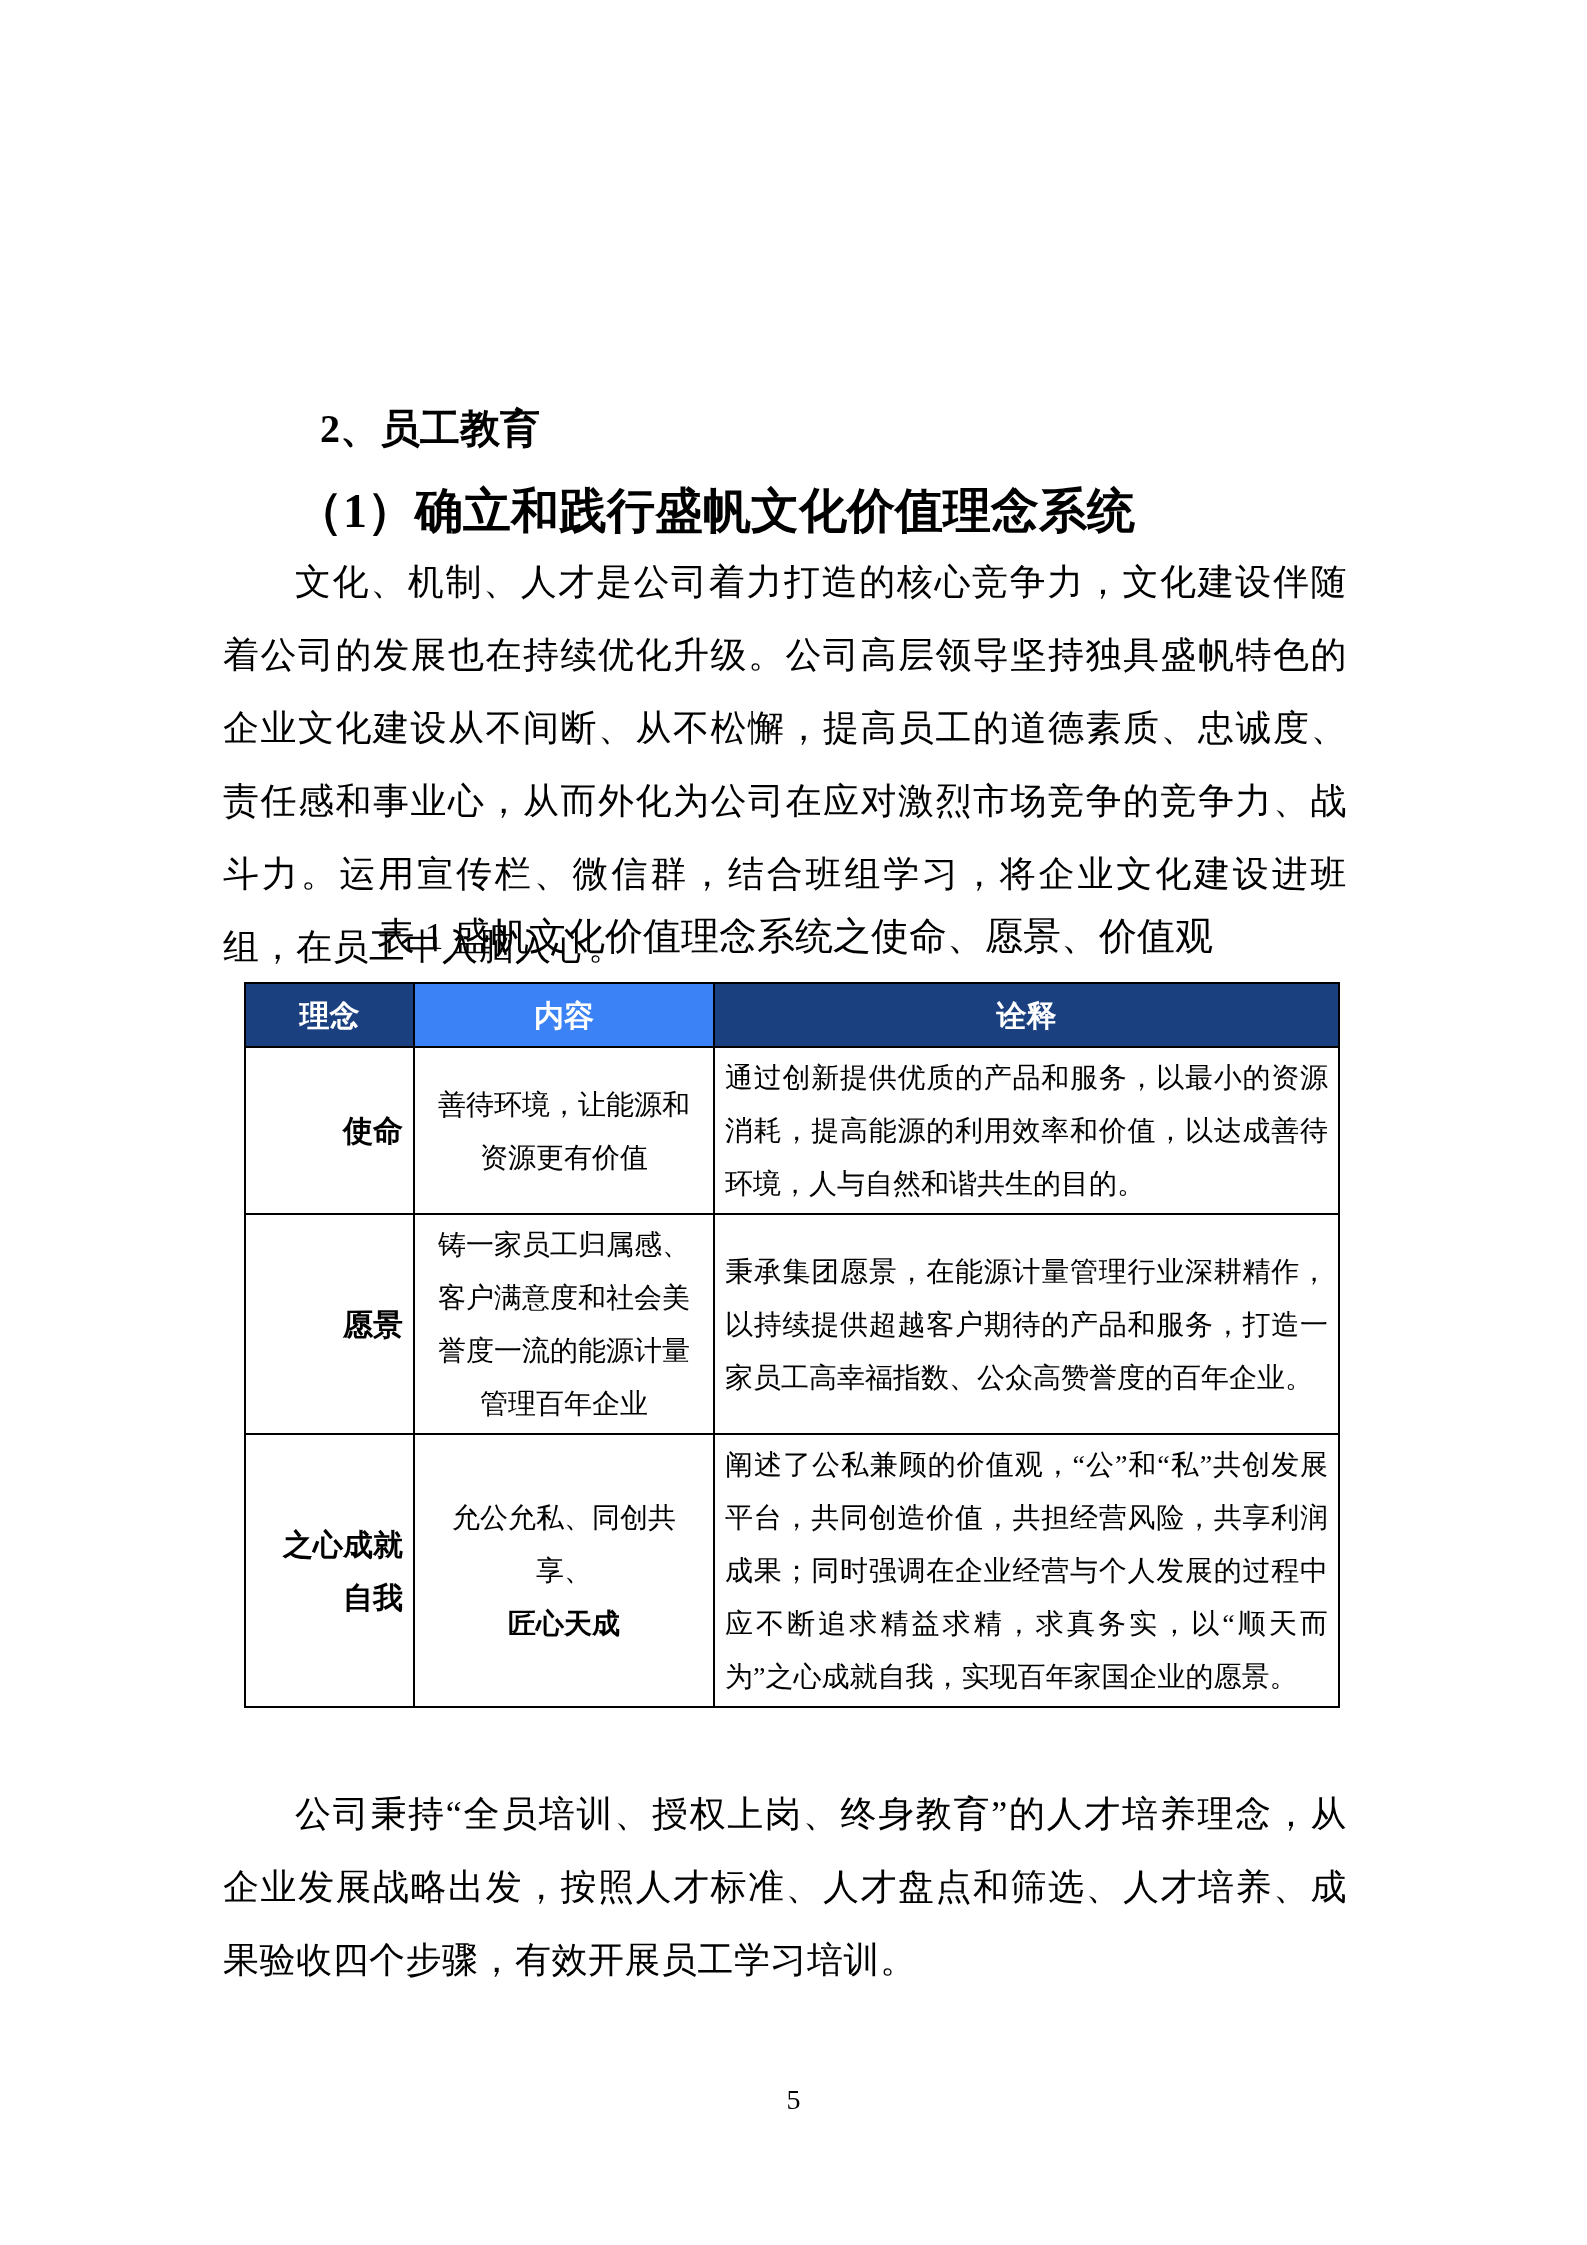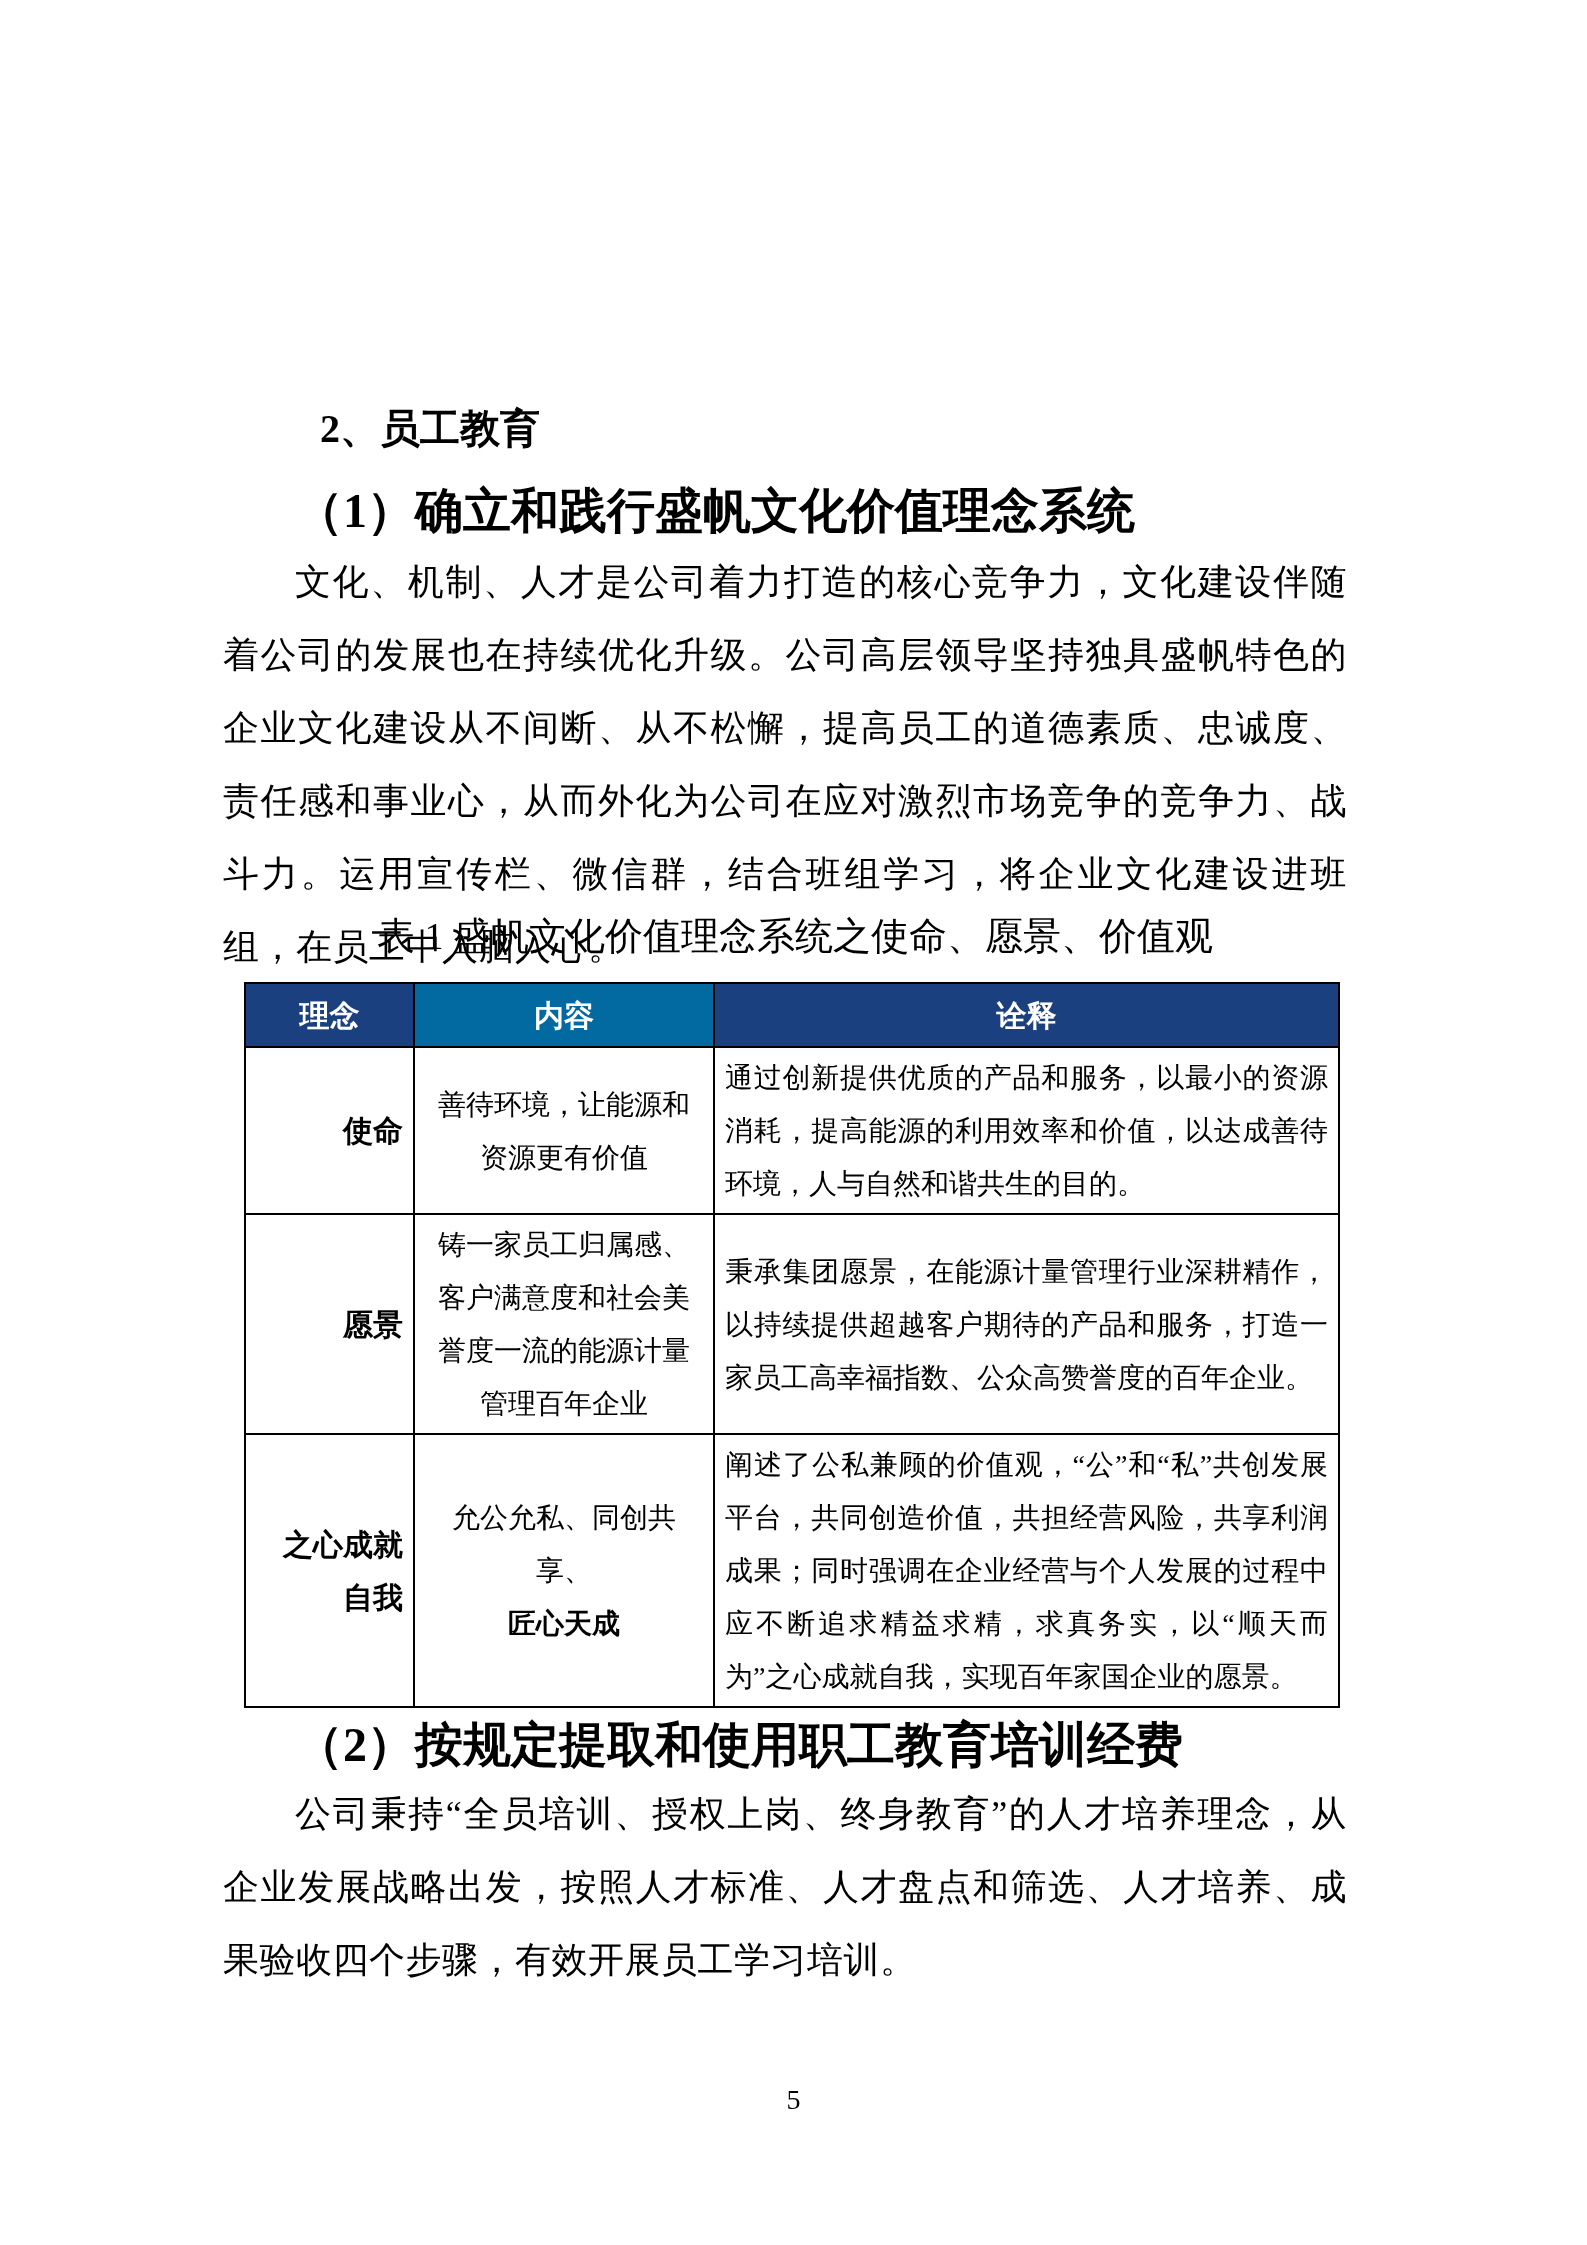--- a/index.html
+++ b/index.html
@@ -103,21 +103,21 @@
 
   <table class="values">
     <colgroup>
       <col style="width:169px;">
       <col style="width:300px;">
       <col style="width:625px;">
     </colgroup>
     <thead>
       <tr>
         <th class="hdr" style="background: rgb(27, 64, 128); color: rgb(255, 255, 255);">理念</th>
-        <th class="hdr" style="background: #0369a1; color: rgb(255, 255, 255);">内容</th>
+        <th class="hdr" style="background: #3b82f6; color: rgb(255, 255, 255);">内容</th>
         <th class="hdr" style="background: rgb(27, 64, 128); color: rgb(255, 255, 255);">诠释</th>
       </tr>
     </thead>
     <tbody>
       <tr>
         <td class="concept">使命</td>
         <td class="content">善待环境，让能源和资源更有价值</td>
         <td class="explain">通过创新提供优质的产品和服务，以最小的资源消耗，提高能源的利用效率和价值，以达成善待环境，人与自然和谐共生的目的。</td>
       </tr>
       <tr>
@@ -129,19 +129,18 @@
         <td class="concept">之心成就自我</td>
         <td class="content">
           <span>允公允私、同创共享、</span><br>
           <span class="bold-inline">匠心天成</span>
         </td>
         <td class="explain">阐述了公私兼顾的价值观，“公”和“私”共创发展平台，共同创造价值，共担经营风险，共享利润成果；同时强调在企业经营与个人发展的过程中应不断追求精益求精，求真务实，以“顺天而为”之心成就自我，实现百年家国企业的愿景。</td>
       </tr>
     </tbody>
   </table>
 
-  <h3 class="h-sub block" style="top:1708px;">（2）按规定提取和使用职工教育培训经费</h3>
 
   <p class="body indent block" style="top:1778px;">公司秉持“全员培训、授权上岗、终身教育”的人才培养理念，从企业发展战略出发，按照人才标准、人才盘点和筛选、人才培养、成果验收四个步骤，有效开展员工学习培训。</p>
 
   <div class="pageno">5</div>
 
 </div>
 
 </body></html>

